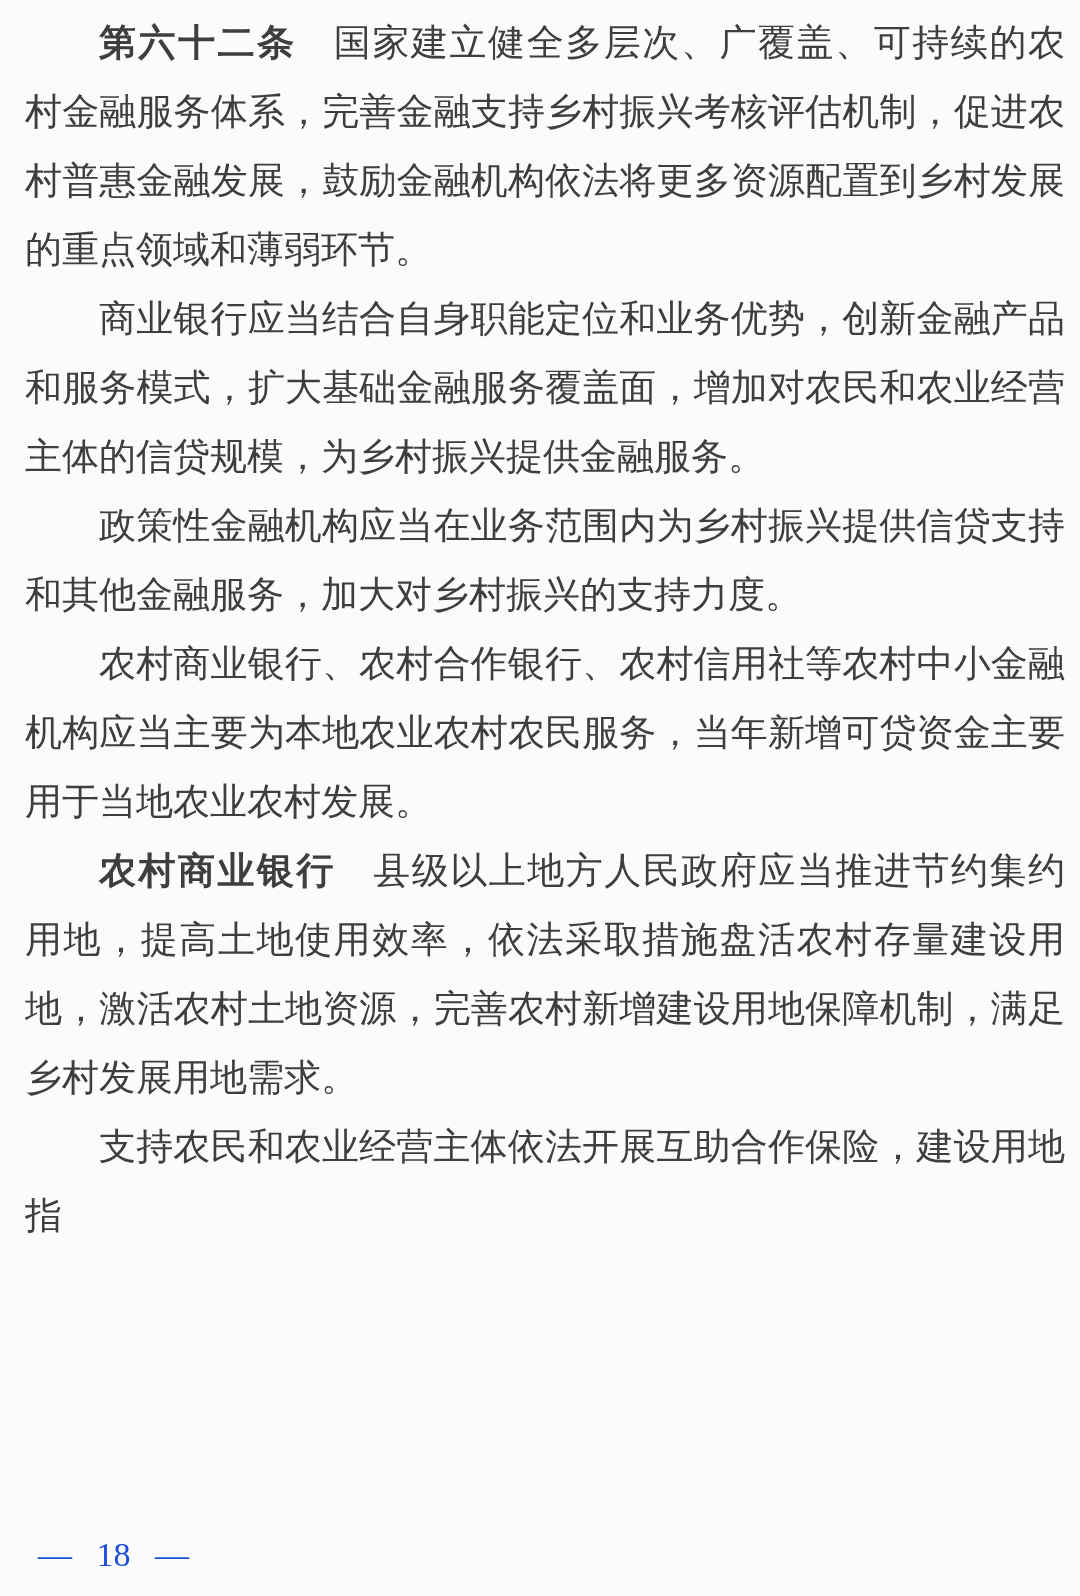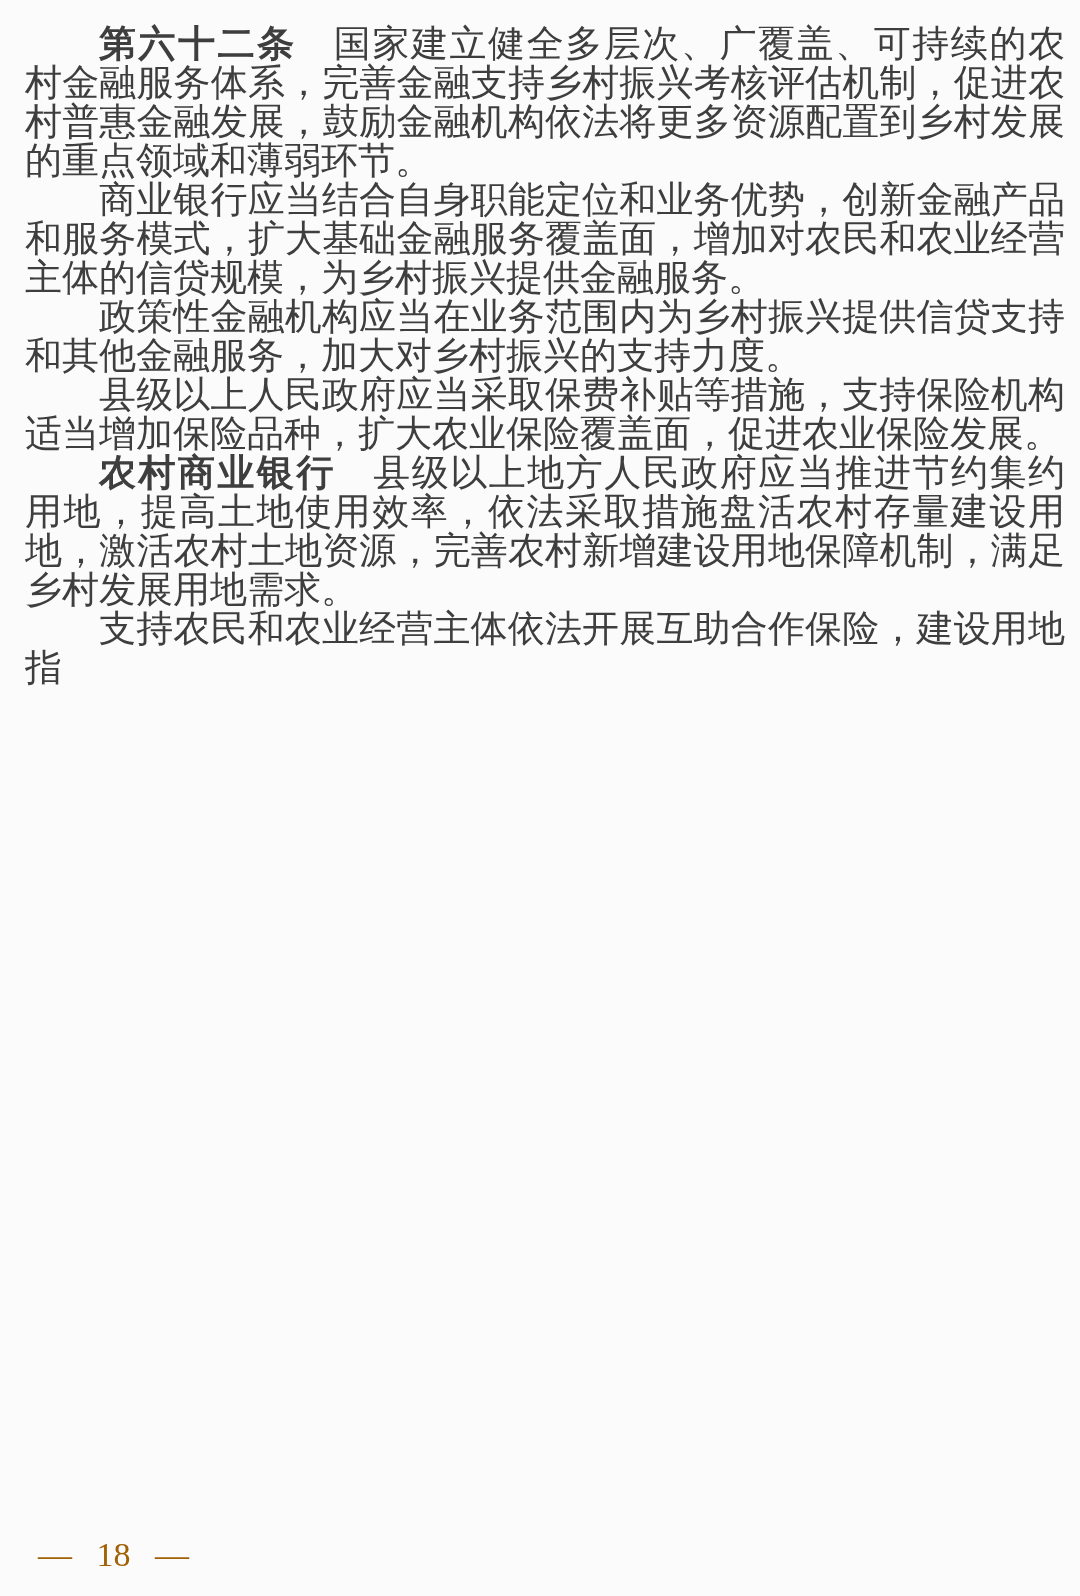--- a/index.html
+++ b/index.html
@@ -12,24 +12,24 @@
     width: 1080px;
     height: 1596px;
     background: #fbfbfb;
     overflow: hidden;
     font-family: "Liberation Serif", "DejaVu Serif", serif;
     color: #3e3e3e;
   }
   .content {
     position: absolute;
     left: 25px;
-    top: 24px;
+    top: 8px;
     width: 1040px;
     font-size: 37px;
-    line-height: 39px;
+    line-height: 69px;
     text-align: justify;
     line-break: strict;
   }
   .para {
     margin: 0;
     padding: 0;
     text-indent: 2em;
   }
   .term {
     font-weight: 700;
@@ -41,30 +41,30 @@
     margin-right: 0;
     letter-spacing: 0;
   }
   .footer {
     position: absolute;
     left: 38px;
     top: 1534px;
     font-size: 34px;
     line-height: 42px;
     word-spacing: 16px;
-    color: #a16207;
+    color: #1d4ed8;
     text-align: center;
   }
 </style>
 </head>
 <body>
 
 <div class="page">
   <main class="content">
     <p class="para"><span class="term">第六十二条</span><span class="ptext">国家建立健全多层次、广覆盖、可持续的农村金融服务体系，完善金融支持乡村振兴考核评估机制，促进农村普惠金融发展，鼓励金融机构依法将更多资源配置到乡村发展的重点领域和薄弱环节。</span></p>
     <p class="para"><span class="term"></span><span class="ptext">商业银行应当结合自身职能定位和业务优势，创新金融产品和服务模式，扩大基础金融服务覆盖面，增加对农民和农业经营主体的信贷规模，为乡村振兴提供金融服务。</span></p>
     <p class="para"><span class="term"></span><span class="ptext">政策性金融机构应当在业务范围内为乡村振兴提供信贷支持和其他金融服务，加大对乡村振兴的支持力度。</span></p>
-    <p class="para"><span class="term"></span><span class="ptext">县级以上人民政府应当采取保费补贴等措施，支持保险机构适当增加保险品种，扩大农业保险覆盖面，促进农业保险发展。</span></p>
+    <p class="para"><span class="term"></span><span class="ptext">农村商业银行、农村合作银行、农村信用社等农村中小金融机构应当主要为本地农业农村农民服务，当年新增可贷资金主要用于当地农业农村发展。</span></p>
     <p class="para"><span class="term">农村商业银行</span><span class="ptext">县级以上地方人民政府应当推进节约集约用地，提高土地使用效率，依法采取措施盘活农村存量建设用地，激活农村土地资源，完善农村新增建设用地保障机制，满足乡村发展用地需求。</span></p>
     <p class="para"><span class="term"></span><span class="ptext">支持农民和农业经营主体依法开展互助合作保险，建设用地指</span></p>
   </main>
   <div class="footer">— 18 —</div>
 </div>
 
 </body></html>

